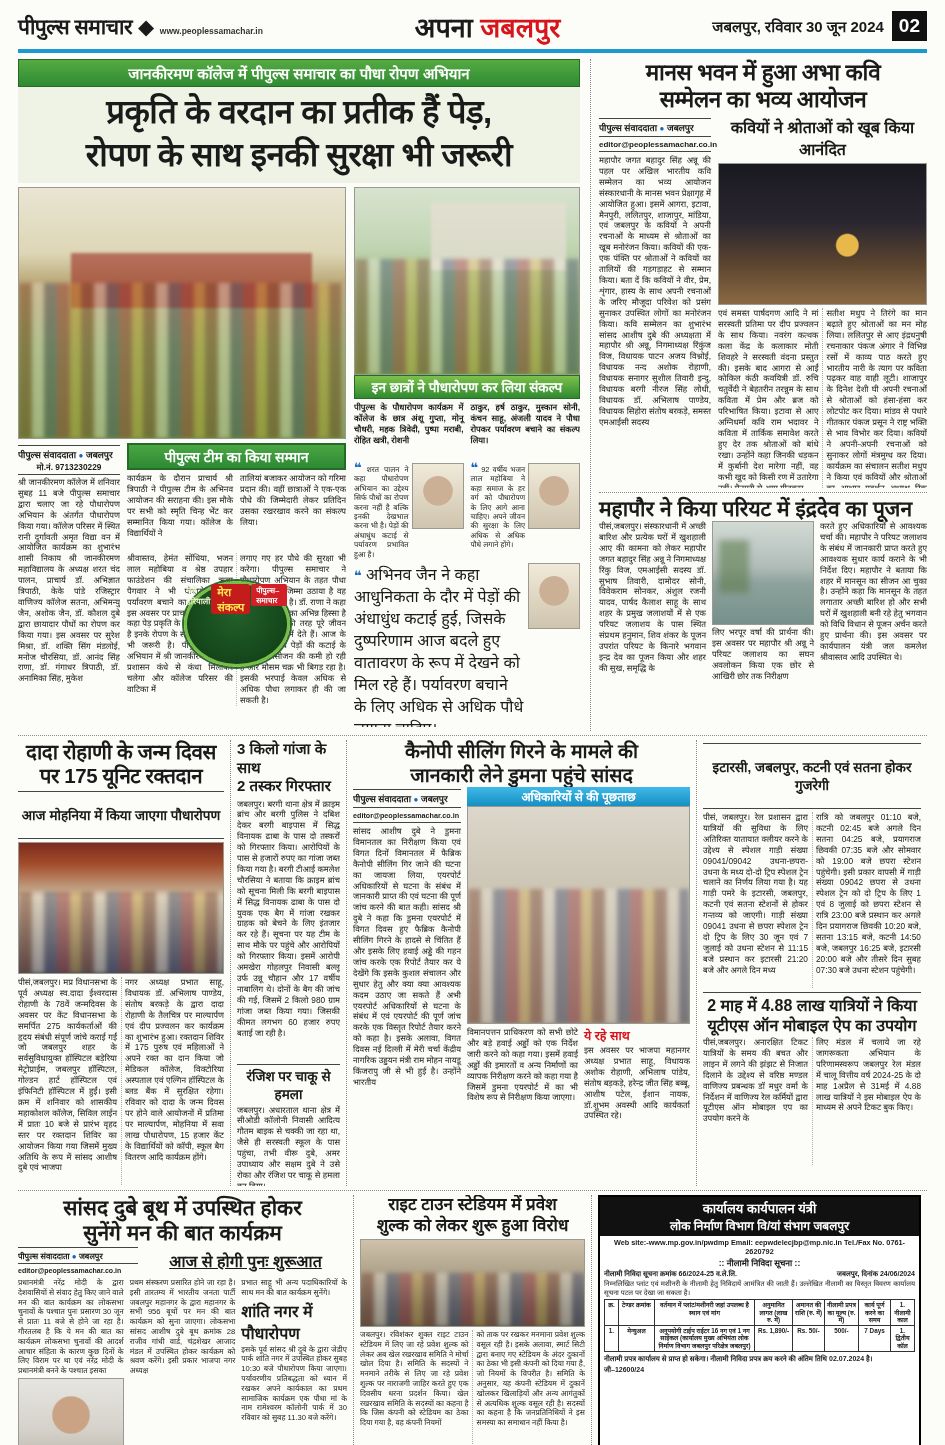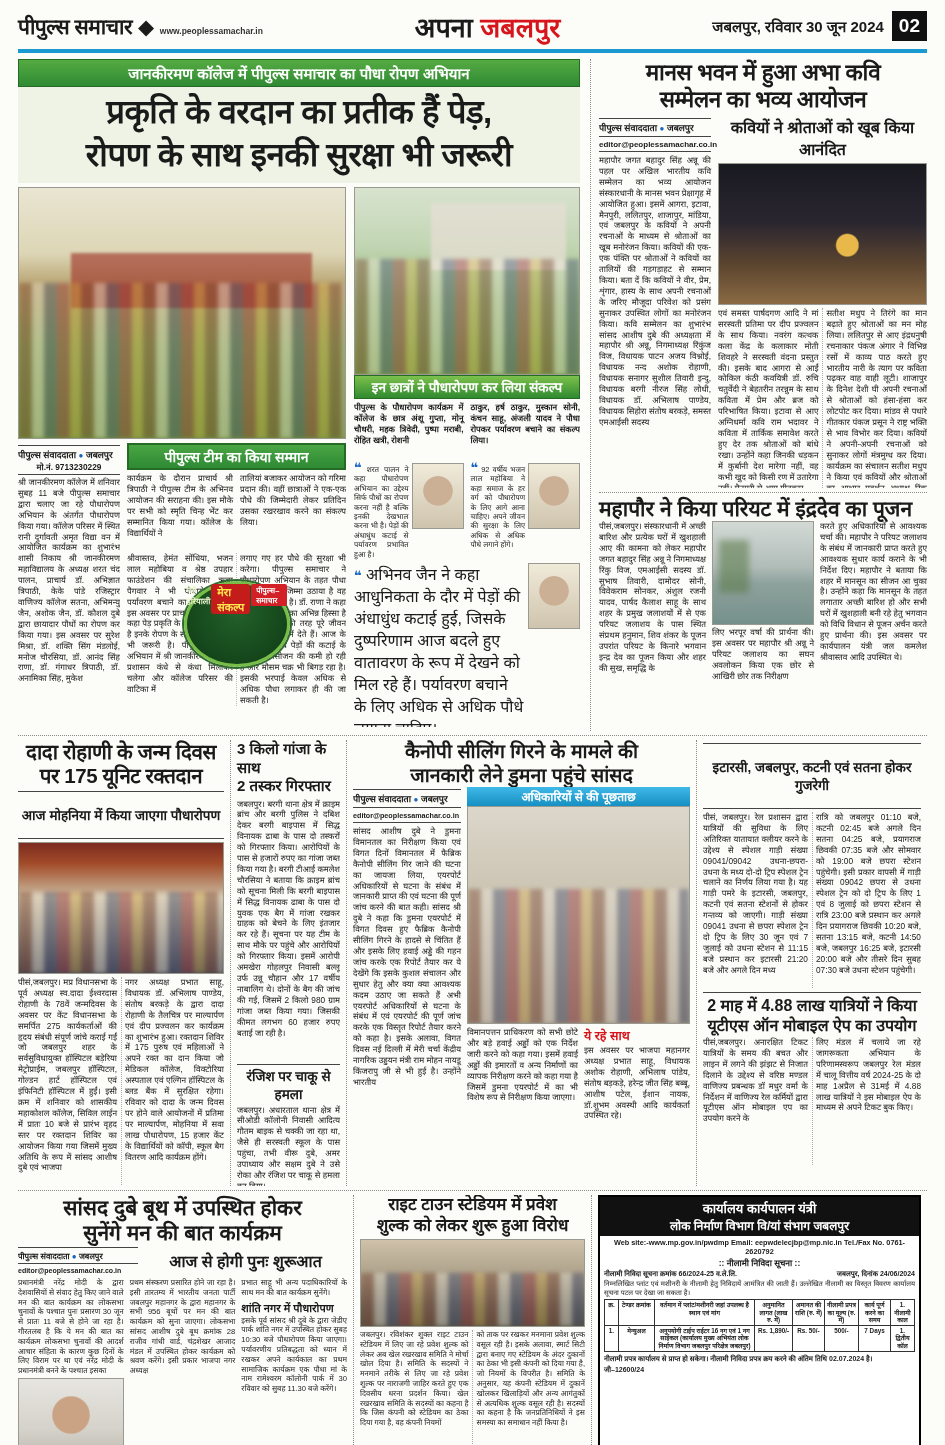--- a/index.html
+++ b/index.html
@@ -86,24 +86,24 @@
   .h-uts { font-size:16px; line-height:19.5px; font-weight:800; text-align:center; margin-top:4px; border-top:1px solid #444; padding-top:3px; }
   .train-cols { height:176px; overflow:hidden; margin-top:2px; }
   .uts-cols { height:128px; overflow:hidden; margin-top:2px; }
 
   
   .band-bot { display:grid; grid-template-columns:335px 238px 1fr; gap:0; height:256px; overflow:hidden; }
   .band-bot > div { padding:0 6px; overflow:hidden; }
   .band-bot > div + div { border-left:1px dotted #8a8a8a; }
   .h-mann { font-size:21px; line-height:25px; font-weight:800; text-align:center; }
   .mann-top { display:grid; grid-template-columns:120px 1fr; gap:6px; align-items:center; }
-  .h-mann-sub { font-size:16px; font-weight:800; text-align:center; }
+  .h-mann-sub { font-size:16px; font-weight:800; text-align:center;text-decoration:underline; }
   .mann-cols { display:grid; grid-template-columns:1fr 1fr 1fr; gap:6px; margin-top:2px; height:178px; overflow:hidden; }
   .ph-modi { height:92px; margin:2px 0; }
-  .h-shanti { font-size:11px; font-weight:800; margin:2px 0 1px; }
+  .h-shanti { font-size:16px; font-weight:800; margin:2px 0 1px; }
   .h-stad { font-size:17px; line-height:20.5px; font-weight:800; text-align:center; }
   .ph-stad { height:88px; margin:3px 0; }
   .stad-cols { height:138px; overflow:hidden; }
 
   
   .tender { border:2px solid #000; background:#fff; padding:2px 4px; height:252px; overflow:hidden; font-size:7px; }
   .tender-hd { background:#111; color:#fff; text-align:center; font-weight:800; padding:2px 0; margin:-2px -4px 2px; }
   .tender-hd .l1 { font-size:13px; }
   .tender-hd .l2 { font-size:12px; }
   .tender-contact { text-align:center; font-size:7.3px; font-weight:bold; }

